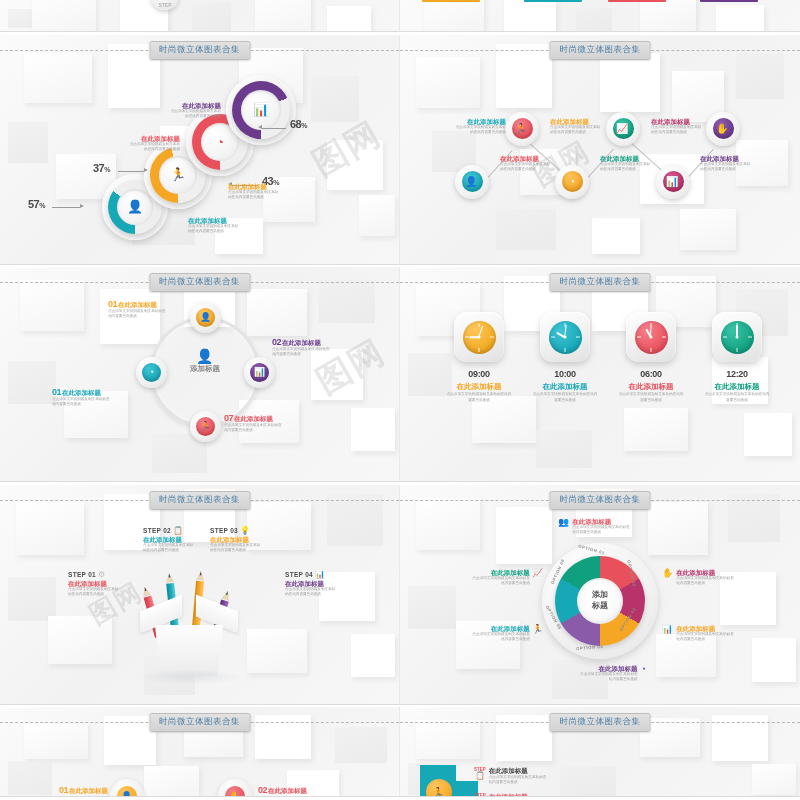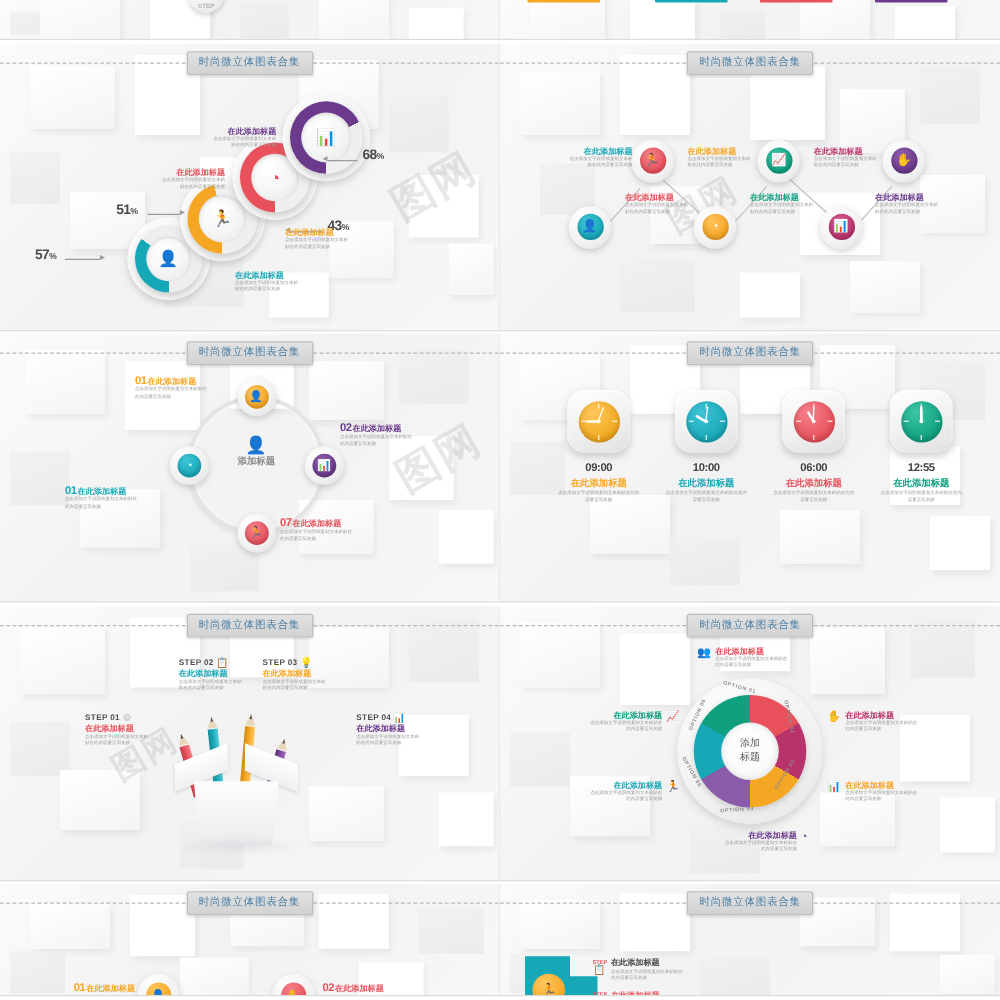--- a/index.html
+++ b/index.html
@@ -148,21 +148,21 @@
     border-left:1.6px solid transparent;border-right:1.6px solid transparent;
     border-bottom:4px solid #4b4b4b;}
   .step-lbl{font-size:6.5px;font-weight:bold;color:#4d4d4d;letter-spacing:.3px;}
 
   
   .wheel{position:absolute;border-radius:50%;}
   .whub{position:absolute;border-radius:50%;
     background:radial-gradient(circle at 40% 32%,#ffffff 0%,#fafafa 60%,#f0f0f0 100%);
     box-shadow:inset 0 0 5px rgba(160,160,160,.35);
     display:flex;align-items:center;justify-content:center;text-align:center;}
-  .whub b{font-size:8px;color:#595959;line-height:1.3;font-weight:normal;}
+  .whub b{font-size:8px;color:#595959;line-height:1.3;font-weight:bold;}
   .optlbl{position:absolute;font-size:4.2px;font-weight:bold;color:#8d8d8d;letter-spacing:.6px;
     transform-origin:center;white-space:nowrap;}
 
   
   .strip-top{height:32px;}
   .strip-bot{height:90px;}
 </style>
 </head>
 <body>
 
@@ -259,21 +259,21 @@
              box-shadow:0 2px 4px rgba(120,120,120,.3)"></div>
         <div class="arcinner" style="left:9px;top:9px;width:40px;height:40px;">
           <span class="gly" style="color:#6B3A8C">📊</span>
         </div>
       </div>
 
       <div class="pct" style="left:28px;top:163px;"><span>57</span><small>%</small></div>
       <div class="leader" style="left:52px;top:172px;width:28px;"></div>
       <div class="arrow" style="left:80px;top:169.5px;border-left:4px solid #9a9a9a;"></div>
 
-      <div class="pct" style="left:93px;top:127px;"><span>51</span><small>%</small></div>
+      <div class="pct" style="left:93px;top:127px;"><span>37</span><small>%</small></div>
       <div class="leader" style="left:118px;top:136px;width:26px;"></div>
       <div class="arrow" style="left:144px;top:133.5px;border-left:4px solid #9a9a9a;"></div>
 
       <div class="pct" style="left:262px;top:140px;"><span>43</span><small>%</small></div>
       <div class="leader" style="left:232px;top:150px;width:26px;"></div>
       <div class="arrow" style="left:228px;top:147.5px;border-right:4px solid #9a9a9a;"></div>
 
       <div class="pct" style="left:290px;top:83px;"><span>68</span><small>%</small></div>
       <div class="leader" style="left:262px;top:93px;width:24px;"></div>
       <div class="arrow" style="left:258px;top:90.5px;border-right:4px solid #9a9a9a;"></div>
@@ -534,21 +534,21 @@
       <div class="clock-face" style="background:radial-gradient(circle at 36% 28%,#3ac4a5,#10A080 72%)">
         <div class="tmark" style="left:50%;top:2px;width:1px;height:4px;transform:translateX(-50%)"></div>
         <div class="tmark" style="left:50%;bottom:2px;width:1px;height:4px;transform:translateX(-50%)"></div>
         <div class="tmark" style="left:2px;top:50%;width:4px;height:1px;transform:translateY(-50%)"></div>
         <div class="tmark" style="right:2px;top:50%;width:4px;height:1px;transform:translateY(-50%)"></div>
         <div class="hand" style="left:50%;top:7px;width:1.6px;height:9.5px;margin-left:-.8px;transform:rotate(0deg)"></div>
         <div class="hand" style="left:50%;top:4px;width:1.2px;height:12.5px;margin-left:-.6px;transform:rotate(0deg)"></div>
         <div class="hub"></div>
       </div>
     </div>
-    <div class="clk-time" style="left:316px;top:102px;width:42px;text-align:center">12:55</div>
+    <div class="clk-time" style="left:316px;top:102px;width:42px;text-align:center">12:20</div>
     <div style="position:absolute;left:302px;top:116px;width:70px;text-align:center">
       <div class="ttl" style="color:#10A080;font-size:7.5px">在此添加标题</div>
       <div class="desc" style="width:66px;margin:1px auto 0;text-align:center">点击添加文字说明或复制文本粘贴在此内容要言简意赅</div>
     </div>
   </div>
 
   <div class="slide" style="height:220px">
     <div class="cubes">
       <div class="cube" style="left:4%;top:8%;width:17%;height:24%"></div>
       <div class="cube l" style="left:26%;top:4%;width:14%;height:26%"></div>

